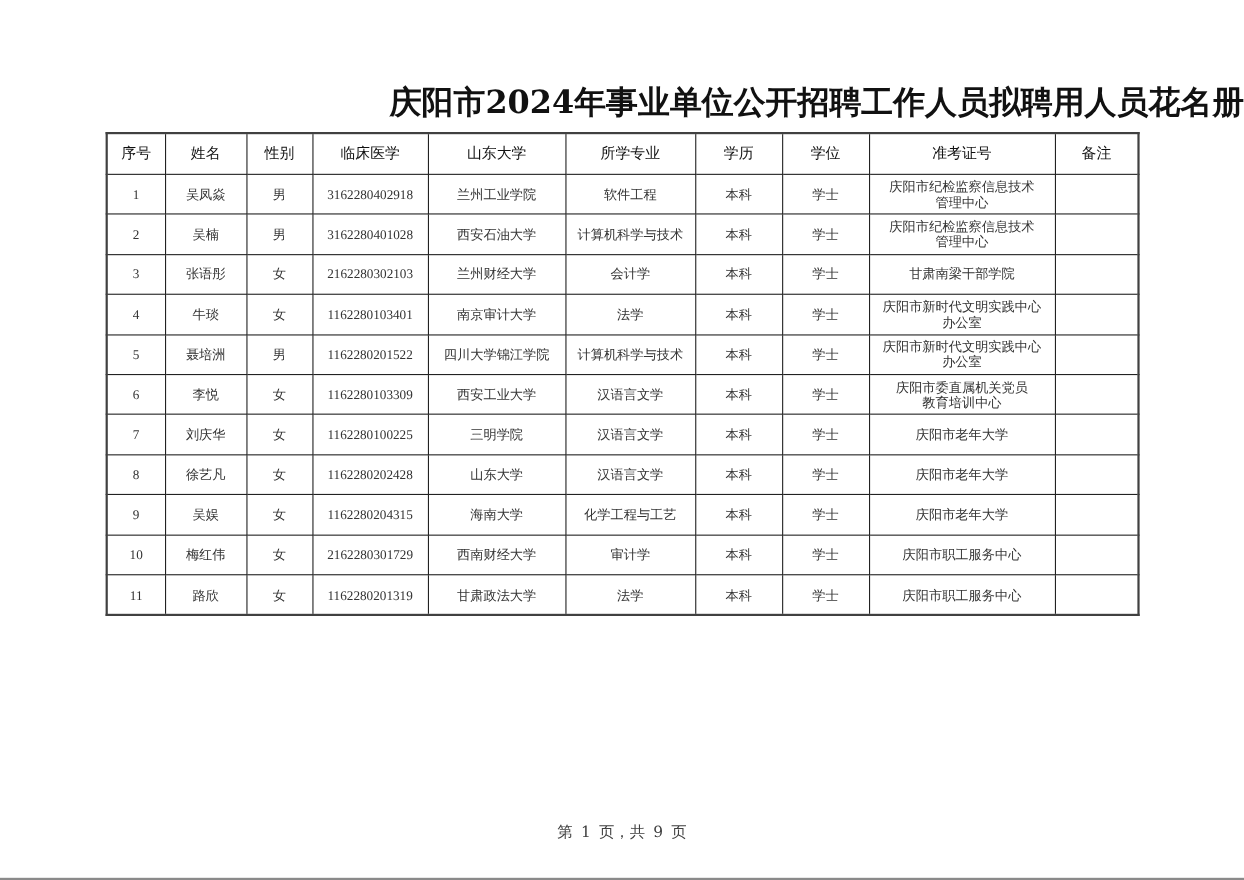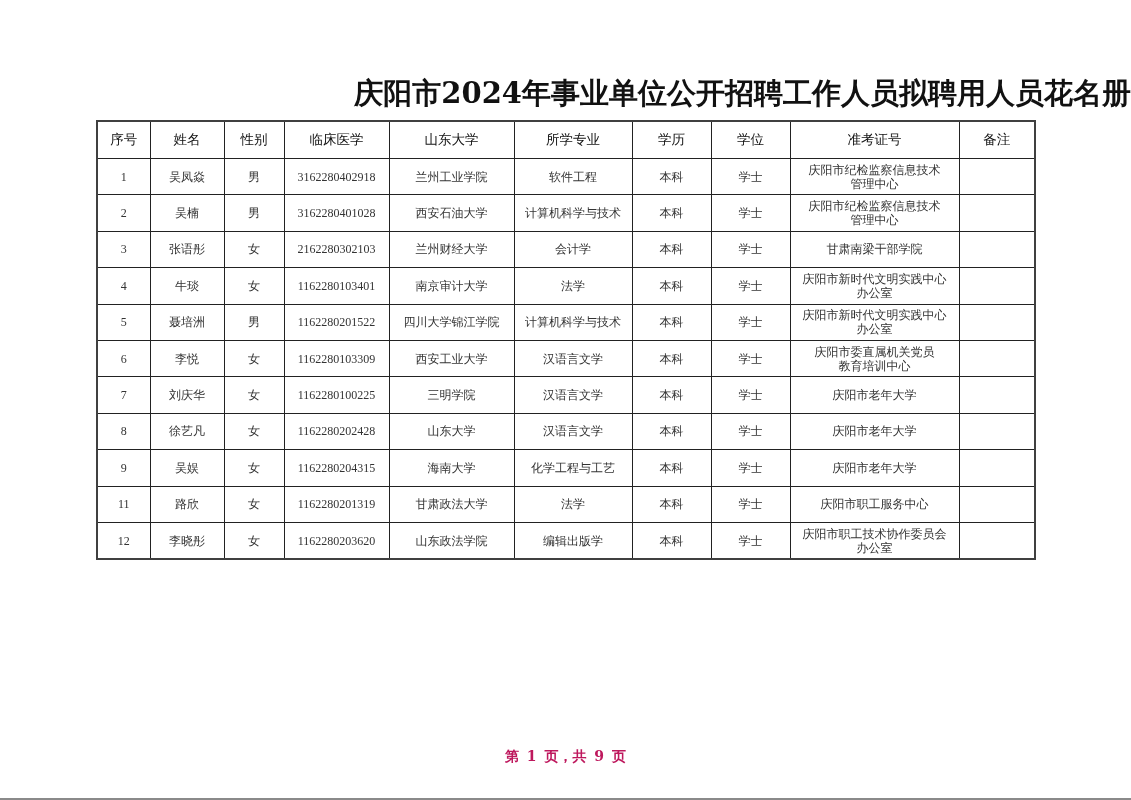--- a/index.html
+++ b/index.html
@@ -25,21 +25,21 @@
     height: 36px; font-size: 13.5px; font-weight: normal; color: #111;
     font-family: "DejaVu Sans", "Liberation Sans", sans-serif;
   }
   table.roster td {
     height: 35.4px; font-size: 12px; line-height: 14px; color: #333;
   }
   td.num { font-family: "Liberation Serif", "DejaVu Serif", serif; font-size: 13px; }
   .unit-line { display: block; }
   .footer {
     position: absolute; left: 0; top: 748px; width: 1131px; text-align: center;
-    font-size: 14px; color: #be185d; word-spacing: 3px; font-weight: bold;
+    font-size: 14px; color: #404040; word-spacing: 3px;
   }
   .bottom-edge {
     position: absolute; left: 0; top: 798px; width: 1131px; height: 2px; background: #8a8a8a;
   }
 </style>
 </head>
 <body>
 
 <div class="title">庆阳市2024年事业单位公开招聘工作人员拟聘用人员花名册</div>
 
@@ -196,45 +196,44 @@
         <td>海南大学</td>
         <td>化学工程与工艺</td>
         <td>本科</td>
         <td>学士</td>
         <td>
           <span class="unit-line">庆阳市老年大学</span>
         </td>
         <td></td>
       </tr>
       <tr>
+        <td class="num">10</td>
+        <td>梅红伟</td>
+        <td>女</td>
+        <td class="num">2162280301729</td>
+        <td>西南财经大学</td>
+        <td>审计学</td>
+        <td>本科</td>
+        <td>学士</td>
+        <td>
+          <span class="unit-line">庆阳市职工服务中心</span>
+        </td>
+        <td></td>
+      </tr>
+      <tr>
         <td class="num">11</td>
         <td>路欣</td>
         <td>女</td>
         <td class="num">1162280201319</td>
         <td>甘肃政法大学</td>
         <td>法学</td>
         <td>本科</td>
         <td>学士</td>
         <td>
           <span class="unit-line">庆阳市职工服务中心</span>
         </td>
         <td></td>
       </tr>
-      <tr>
-        <td class="num">12</td>
-        <td>李晓彤</td>
-        <td>女</td>
-        <td class="num">1162280203620</td>
-        <td>山东政法学院</td>
-        <td>编辑出版学</td>
-        <td>本科</td>
-        <td>学士</td>
-        <td>
-          <span class="unit-line">庆阳市职工技术协作委员会</span>
-          <span class="unit-line">办公室</span>
-        </td>
-        <td></td>
-      </tr>
     </tbody>
 </table>
 
 <div class="footer">第 1 页，共 9 页</div>
 <div class="bottom-edge"></div>
 
 </body></html>

